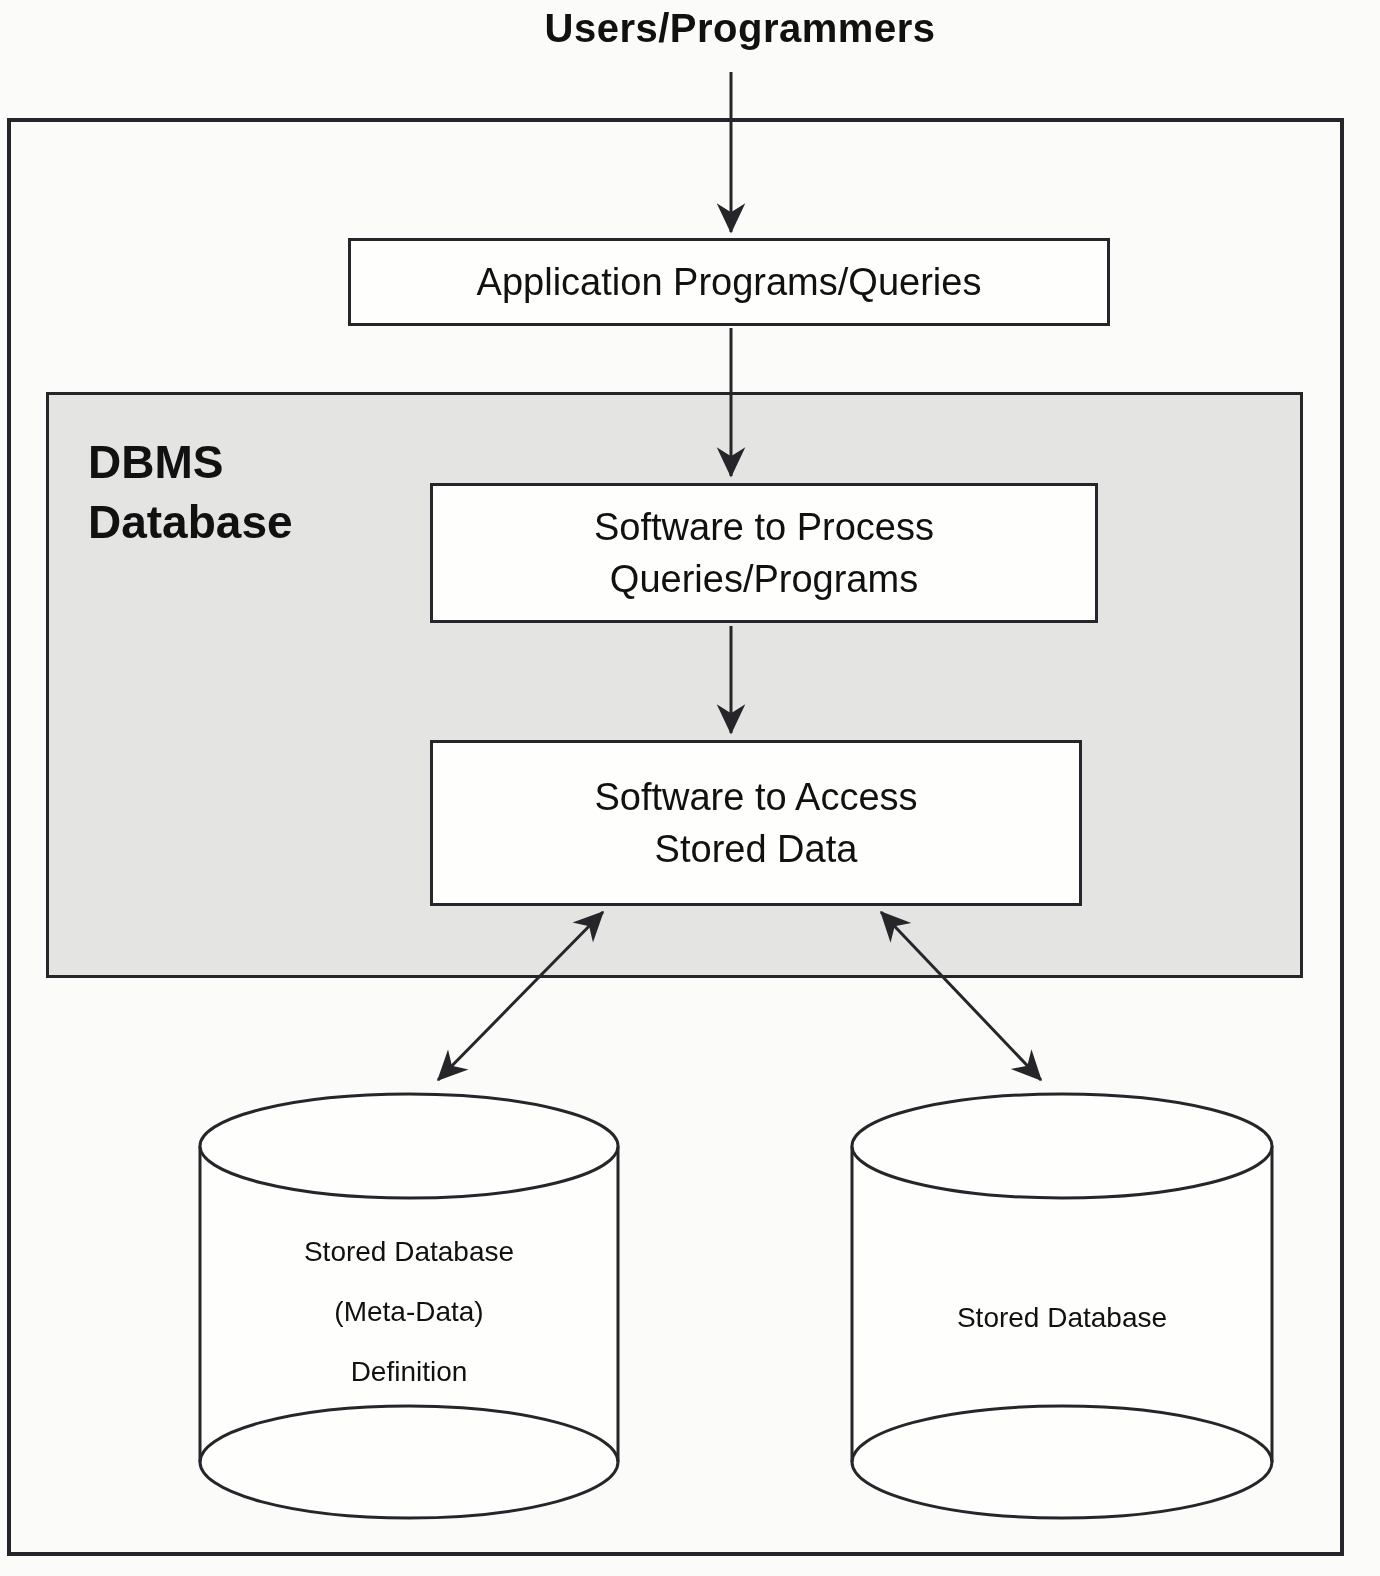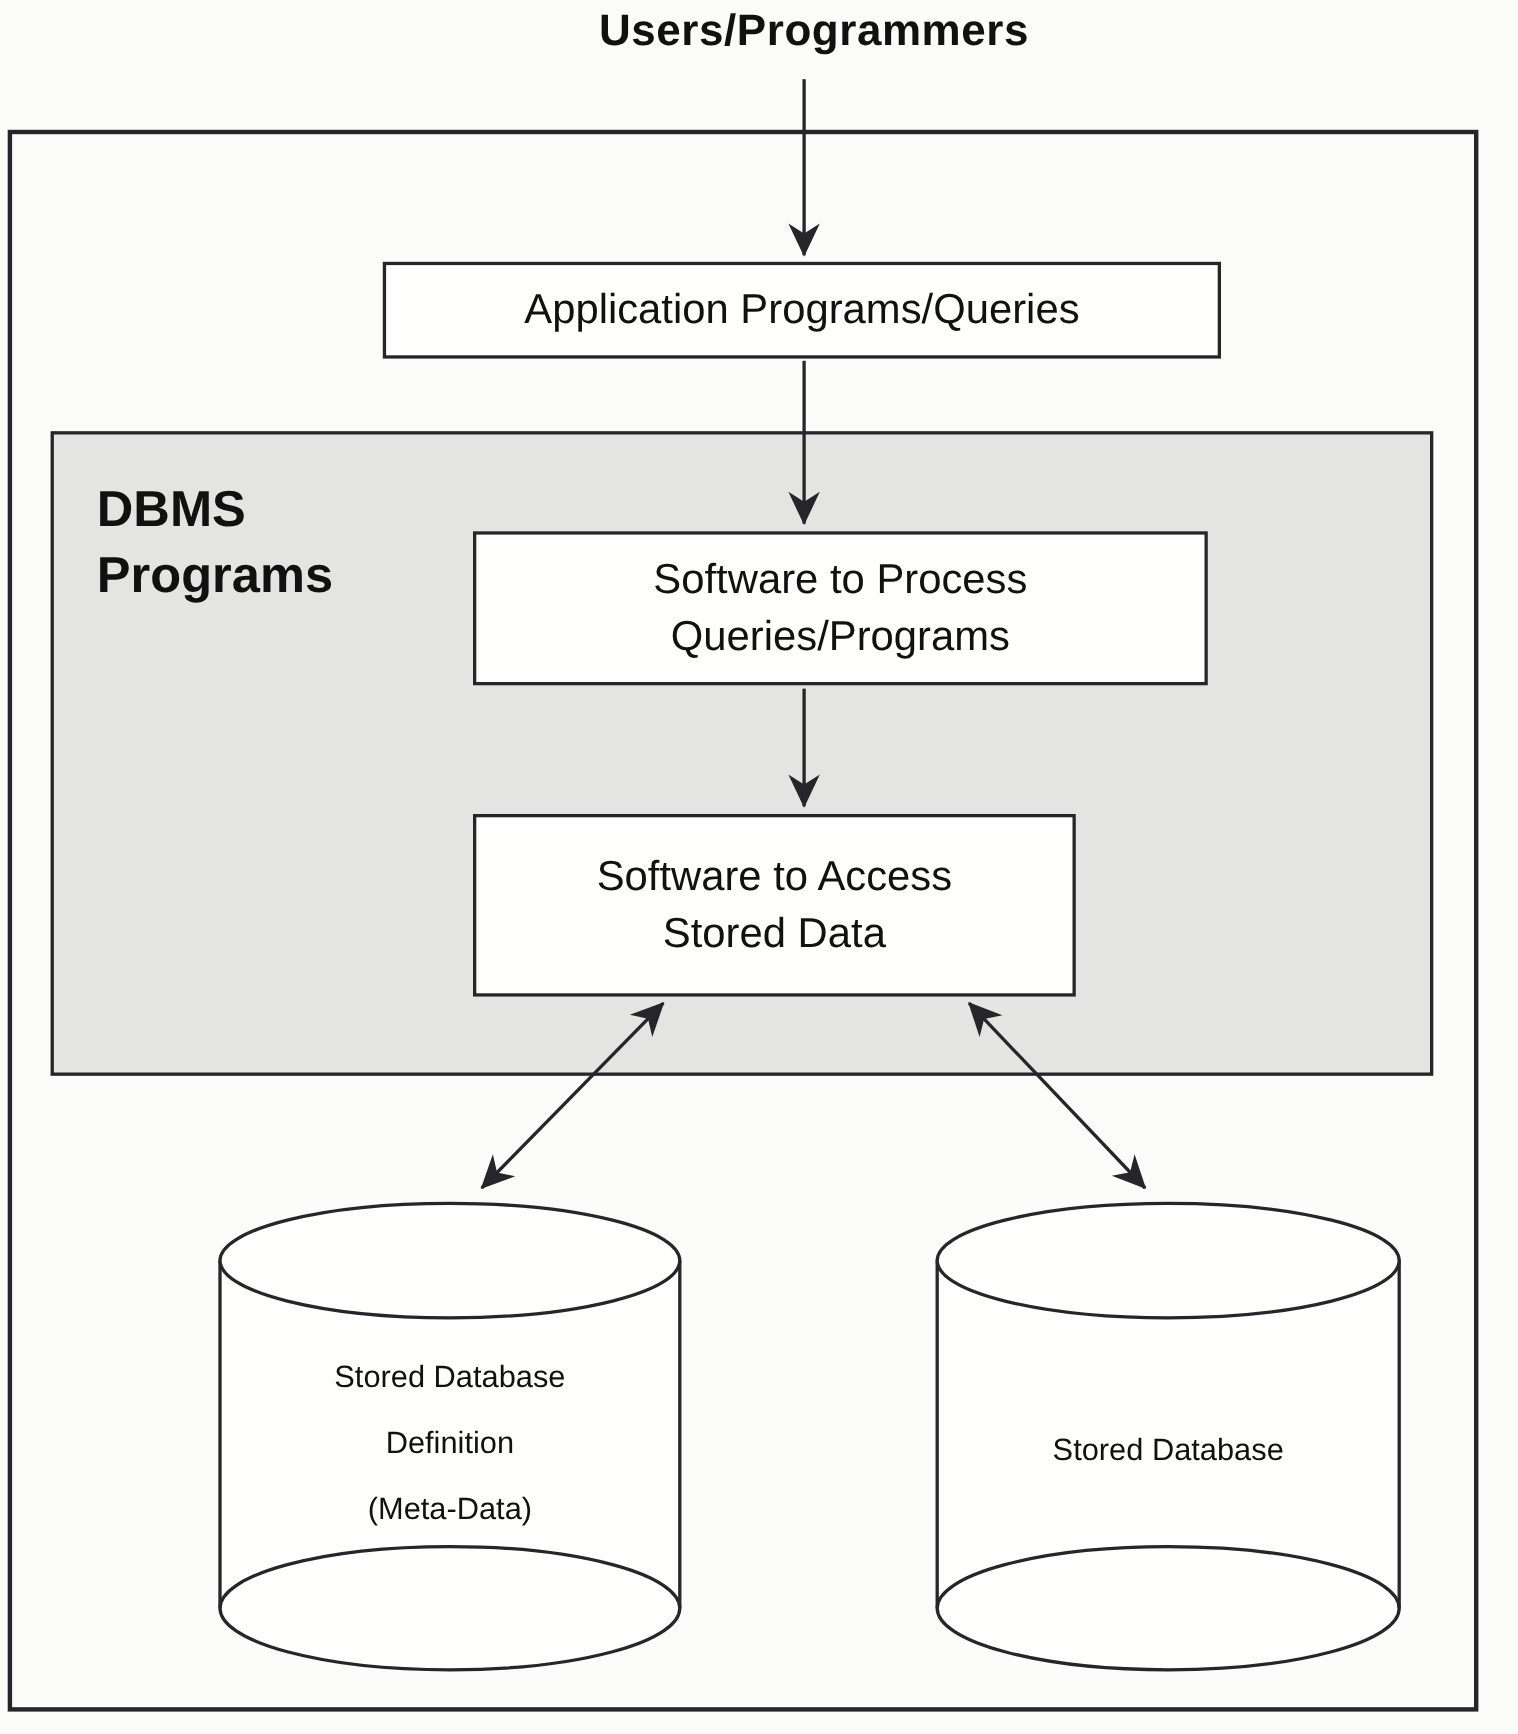--- a/index.html
+++ b/index.html
@@ -38,21 +38,21 @@
   .outer-box{
     position:absolute;left:7px;top:118px;width:1337px;height:1438px;
     border:4px solid var(--line);background:transparent;z-index:0;
   }
   .dbms-box{
     position:absolute;left:46px;top:392px;width:1257px;height:586px;
     border:3px solid var(--line);background:var(--dbms-fill);z-index:0;
   }
   .app-box{left:348px;top:238px;width:762px;height:88px;text-align:center;}
   .process-box{left:430px;top:483px;width:668px;height:140px;}
-  .access-box{left:430px;top:740px;width:548px;height:166px;}
+  .access-box{left:430px;top:740px;width:652px;height:166px;}
   .box span{display:block;}
   
   svg.layer{
     position:absolute;left:0;top:0;width:1380px;height:1576px;
     z-index:2;pointer-events:none;
   }
   .stroke{stroke:var(--line);stroke-width:3;fill:none;}
   .cyl-fill{fill:var(--box-fill);stroke:none;}
   .cyl-top{fill:var(--box-fill);stroke:var(--line);stroke-width:3;}
   .arrow{stroke:var(--line);stroke-width:3;fill:none;}
@@ -71,21 +71,21 @@
 
 <div class="canvas">
 
   <div class="top-label">Users/Programmers</div>
 
   <div class="outer-box"></div>
 
   <div class="dbms-box"></div>
   <div class="section-label dbms-label">
     <span>DBMS</span>
-    <span>Programs</span>
+    <span>Database</span>
   </div>
 
   <div class="box app-box">
     <span>Application Programs/Queries</span>
   </div>
 
   <div class="box process-box">
     <span>Software to Process</span>
     <span>Queries/Programs</span>
   </div>
@@ -124,20 +124,20 @@
       <path class="cyl-fill" d="M852,1146 L852,1462 A210,56 0 0 0 1272,1462 L1272,1146 A210,52 0 0 0 852,1146 Z"></path>
       <ellipse class="stroke" cx="1062" cy="1462" rx="210" ry="56"></ellipse>
       <line class="stroke" x1="852" y1="1146" x2="852" y2="1462"></line>
       <line class="stroke" x1="1272" y1="1146" x2="1272" y2="1462"></line>
       <ellipse class="cyl-top" cx="1062" cy="1146" rx="210" ry="52"></ellipse>
     </g>
   </svg>
 
   <div class="cyl-label meta-label">
     <span>Stored Database</span>
+    <span>(Meta-Data)</span>
     <span>Definition</span>
-    <span>(Meta-Data)</span>
   </div>
   <div class="cyl-label stored-label">
     <span>Stored Database</span>
   </div>
 
 </div>
 
 </body></html>

